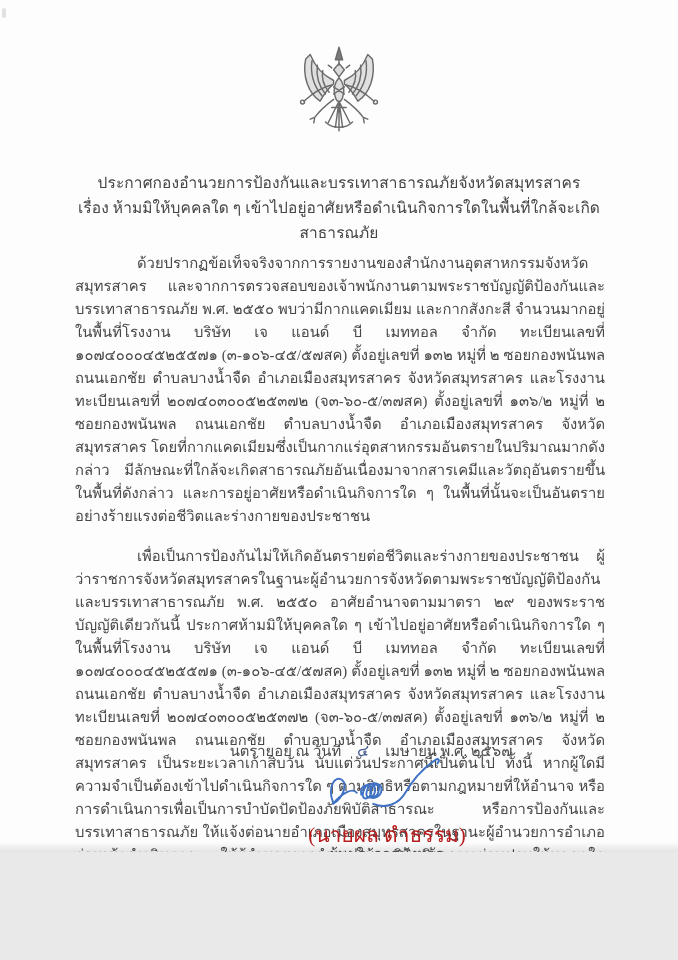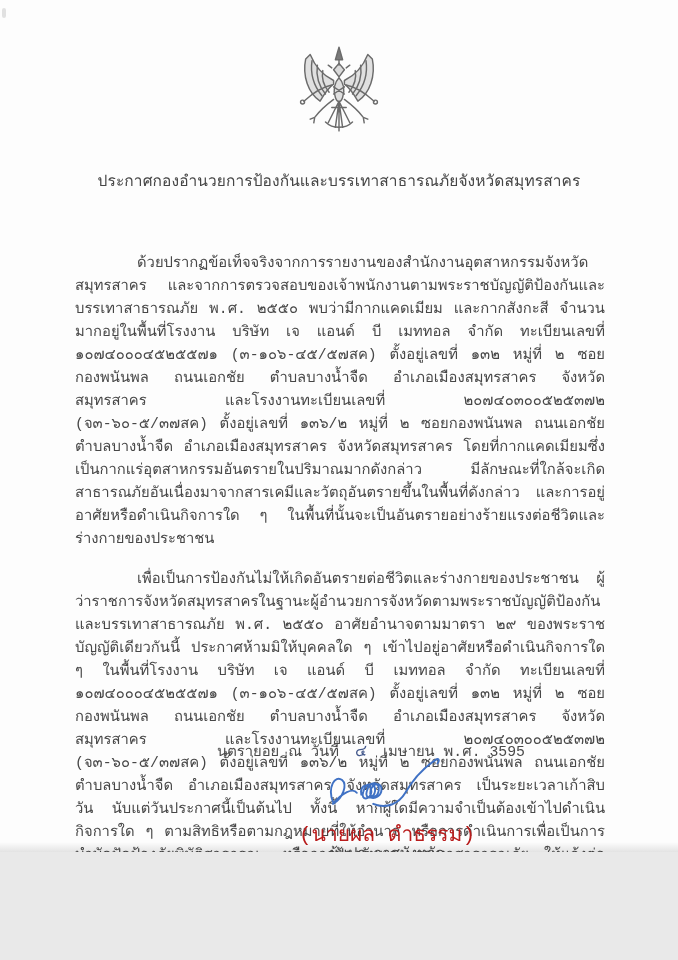--- a/index.html
+++ b/index.html
@@ -1,21 +1,21 @@
 <!DOCTYPE html>
 <html lang="th"><head>
 <meta charset="utf-8">
 <style>
   html,body{margin:0;padding:0;background:#e9e9e9;}
   .page{
     position:relative;
     width:678px;height:852px;
     margin:0 auto;
     background:#fdfdfd;
-    font-family:Liberation Mono, monospace;
+    font-family:Liberation Serif, serif;
     color:#474747;
     overflow:hidden;
   }
   .emblem-wrap{
     position:absolute;top:42px;left:0;width:678px;
     display:flex;justify-content:center;
   }
   .title-block{
     position:absolute;top:170px;left:40px;width:598px;
     text-align:center;
@@ -100,29 +100,30 @@
 
         <path d="M70,63 L58,87 M70,63 L66,92 M70,63 L70,96 M70,63 L74,92 M70,63 L82,87"></path>
         <path d="M62,70 H78"></path>
         <path d="M55,86 C63,94 77,94 85,86"></path>
       </g>
     </svg>
   </div>
 
   <div class="title-block">
     <div>ประกาศกองอำนวยการป้องกันและบรรเทาสาธารณภัยจังหวัดสมุทรสาคร</div>
+    <div>เรื่อง ห้ามมิให้บุคคลใด ๆ เข้าไปอยู่อาศัยหรือดำเนินกิจการใดในพื้นที่ใกล้จะเกิดสาธารณภัย</div>
   </div>
 
   <div class="body-block">
     <p>ด้วยปรากฏข้อเท็จจริงจากการรายงานของสำนักงานอุตสาหกรรมจังหวัดสมุทรสาคร และจากการตรวจสอบของเจ้าพนักงานตามพระราชบัญญัติป้องกันและบรรเทาสาธารณภัย พ.ศ. ๒๕๕๐ พบว่ามีกากแคดเมียม และกากสังกะสี จำนวนมากอยู่ในพื้นที่โรงงาน บริษัท เจ แอนด์ บี เมททอล จำกัด ทะเบียนเลขที่ ๑๐๗๔๐๐๐๔๕๒๕๕๗๑ (๓-๑๐๖-๔๕/๕๗สค) ตั้งอยู่เลขที่ ๑๓๒ หมู่ที่ ๒ ซอยกองพนันพล ถนนเอกชัย ตำบลบางน้ำจืด อำเภอเมืองสมุทรสาคร จังหวัดสมุทรสาคร และโรงงานทะเบียนเลขที่ ๒๐๗๔๐๓๐๐๕๒๕๓๗๒ (จ๓-๖๐-๕/๓๗สค) ตั้งอยู่เลขที่ ๑๓๖/๒ หมู่ที่ ๒ ซอยกองพนันพล ถนนเอกชัย ตำบลบางน้ำจืด อำเภอเมืองสมุทรสาคร จังหวัดสมุทรสาคร โดยที่กากแคดเมียมซึ่งเป็นกากแร่อุตสาหกรรมอันตรายในปริมาณมากดังกล่าว มีลักษณะที่ใกล้จะเกิดสาธารณภัยอันเนื่องมาจากสารเคมีและวัตถุอันตรายขึ้นในพื้นที่ดังกล่าว และการอยู่อาศัยหรือดำเนินกิจการใด ๆ ในพื้นที่นั้นจะเป็นอันตรายอย่างร้ายแรงต่อชีวิตและร่างกายของประชาชน</p>
     <p>เพื่อเป็นการป้องกันไม่ให้เกิดอันตรายต่อชีวิตและร่างกายของประชาชน ผู้ว่าราชการจังหวัดสมุทรสาครในฐานะผู้อำนวยการจังหวัดตามพระราชบัญญัติป้องกันและบรรเทาสาธารณภัย พ.ศ. ๒๕๕๐ อาศัยอำนาจตามมาตรา ๒๙ ของพระราชบัญญัติเดียวกันนี้ ประกาศห้ามมิให้บุคคลใด ๆ เข้าไปอยู่อาศัยหรือดำเนินกิจการใด ๆ ในพื้นที่โรงงาน บริษัท เจ แอนด์ บี เมททอล จำกัด ทะเบียนเลขที่ ๑๐๗๔๐๐๐๔๕๒๕๕๗๑ (๓-๑๐๖-๔๕/๕๗สค) ตั้งอยู่เลขที่ ๑๓๒ หมู่ที่ ๒ ซอยกองพนันพล ถนนเอกชัย ตำบลบางน้ำจืด อำเภอเมืองสมุทรสาคร จังหวัดสมุทรสาคร และโรงงานทะเบียนเลขที่ ๒๐๗๔๐๓๐๐๕๒๕๓๗๒ (จ๓-๖๐-๕/๓๗สค) ตั้งอยู่เลขที่ ๑๓๖/๒ หมู่ที่ ๒ ซอยกองพนันพล ถนนเอกชัย ตำบลบางน้ำจืด อำเภอเมืองสมุทรสาคร จังหวัดสมุทรสาคร เป็นระยะเวลาเก้าสิบวัน นับแต่วันประกาศนี้เป็นต้นไป ทั้งนี้ หากผู้ใดมีความจำเป็นต้องเข้าไปดำเนินกิจการใด ๆ ตามสิทธิหรือตามกฎหมายที่ให้อำนาจ หรือการดำเนินการเพื่อเป็นการบำบัดปัดป้องภัยพิบัติสาธารณะ หรือการป้องกันและบรรเทาสาธารณภัย ให้แจ้งต่อนายอำเภอเมืองสมุทรสาครในฐานะผู้อำนวยการอำเภอก่อนเข้าดำเนินการ ให้ผู้อำนวยการอำเภอใช้ดุลพินิจพิจารณาผ่อนปรนให้บุคคลใดเข้าพื้นที่ไปดำเนินการใด ๆ ได้โดยให้พิจารณาจากสิทธิหรืออำนาจหน้าที่ตามกฎหมาย ความจำเป็น มาตรการป้องกันตนเองให้ปลอดภัยจากสารเคมีและวัตถุอันตราย และมาตรการป้องกันไม่ให้กากแคดเมียมส่งผลกระทบต่อประชาชนประกอบกัน</p>
   </div>
 
   <div class="issued-line">
-    <span>นตรายอย ณ วันที่</span><span class="day">๔</span><span>เมษายน พ.ศ. 3595</span>
+    <span>นตรายอย ณ วันที่</span><span class="day">๔</span><span>เมษายน พ.ศ. ๒๕๖๗</span>
   </div>
 
   <div class="signature-block">
     <svg class="signature-scribble" width="140" height="66" viewBox="0 0 150 72" aria-hidden="true">
       <g stroke="#3f71c4" stroke-width="2.1" fill="none" stroke-linecap="round" stroke-linejoin="round">
         <path d="M16,48 C10,32 18,18 26,24 C32,29 27,44 16,50 C26,38 38,32 42,38"></path>
         <path d="M47,40 c-3,-12 12,-14 11,-3 c-1,9 -12,10 -9,0 c3,-11 14,-11 13,-1 c-1,9 -12,10 -9,0 c3,-11 14,-11 13,-1 c-1,9 -11,10 -9,1 c2,-9 12,-10 12,-2 c0,7 -7,11 -12,9"></path>
         <path d="M60,50 C74,56 88,50 95,38 C103,24 116,10 128,2 C131,0 133,2 130,6"></path>
       </g>
     </svg>

